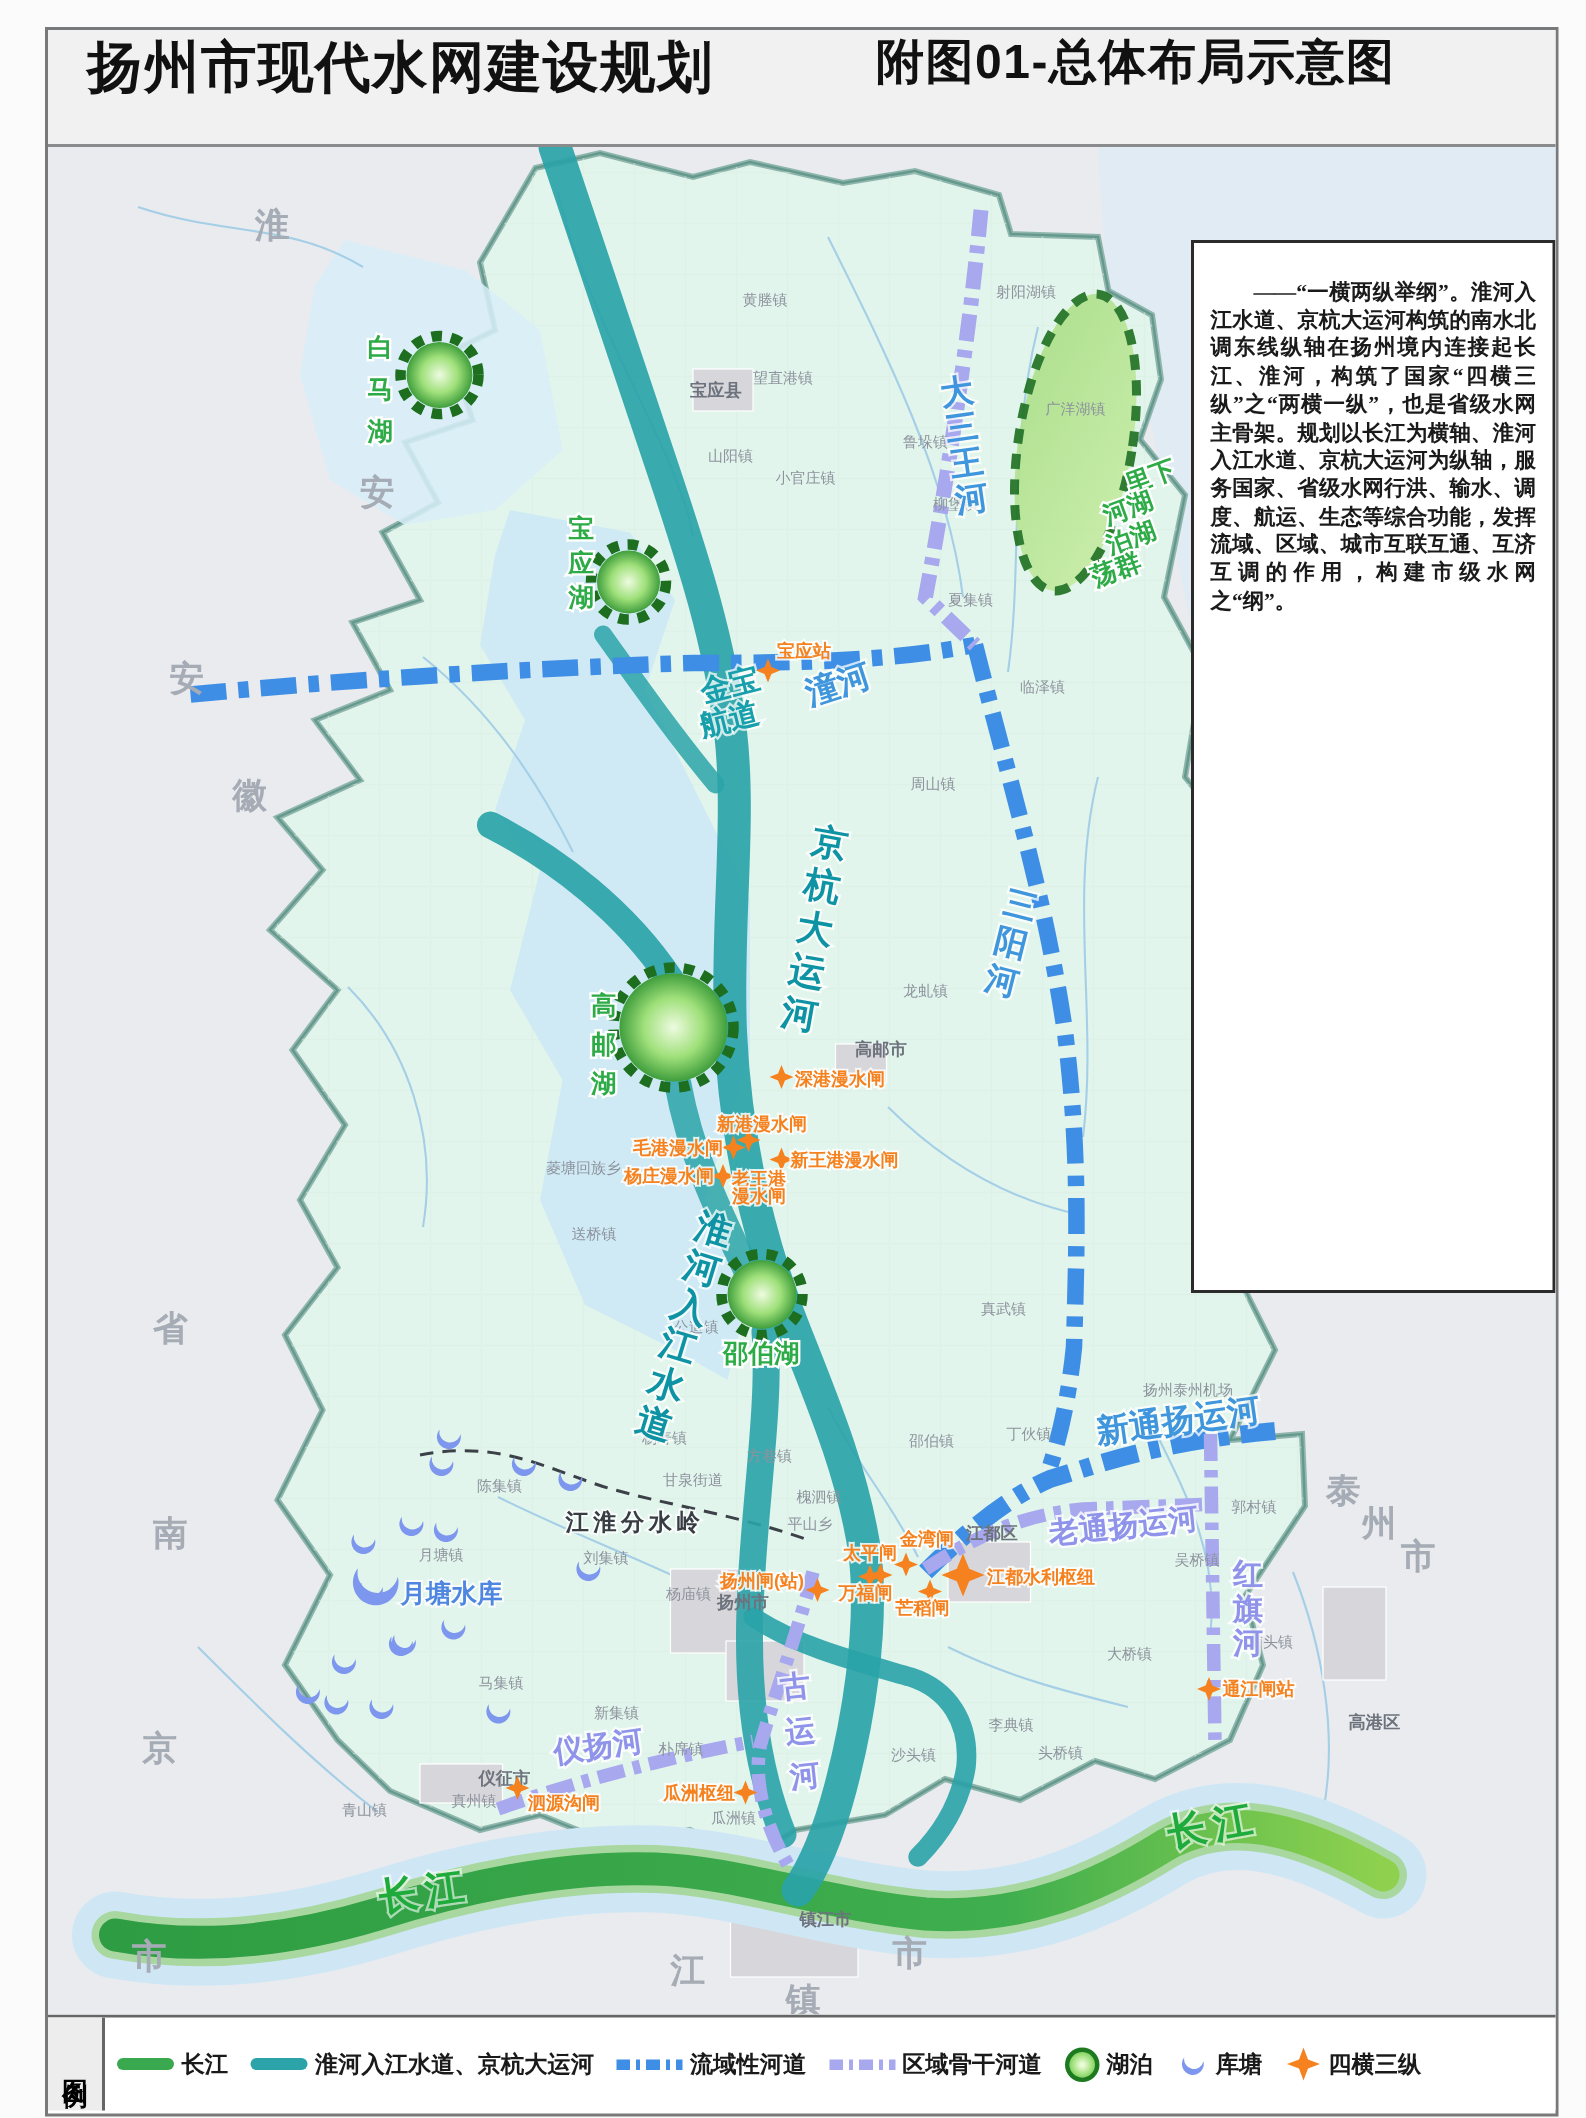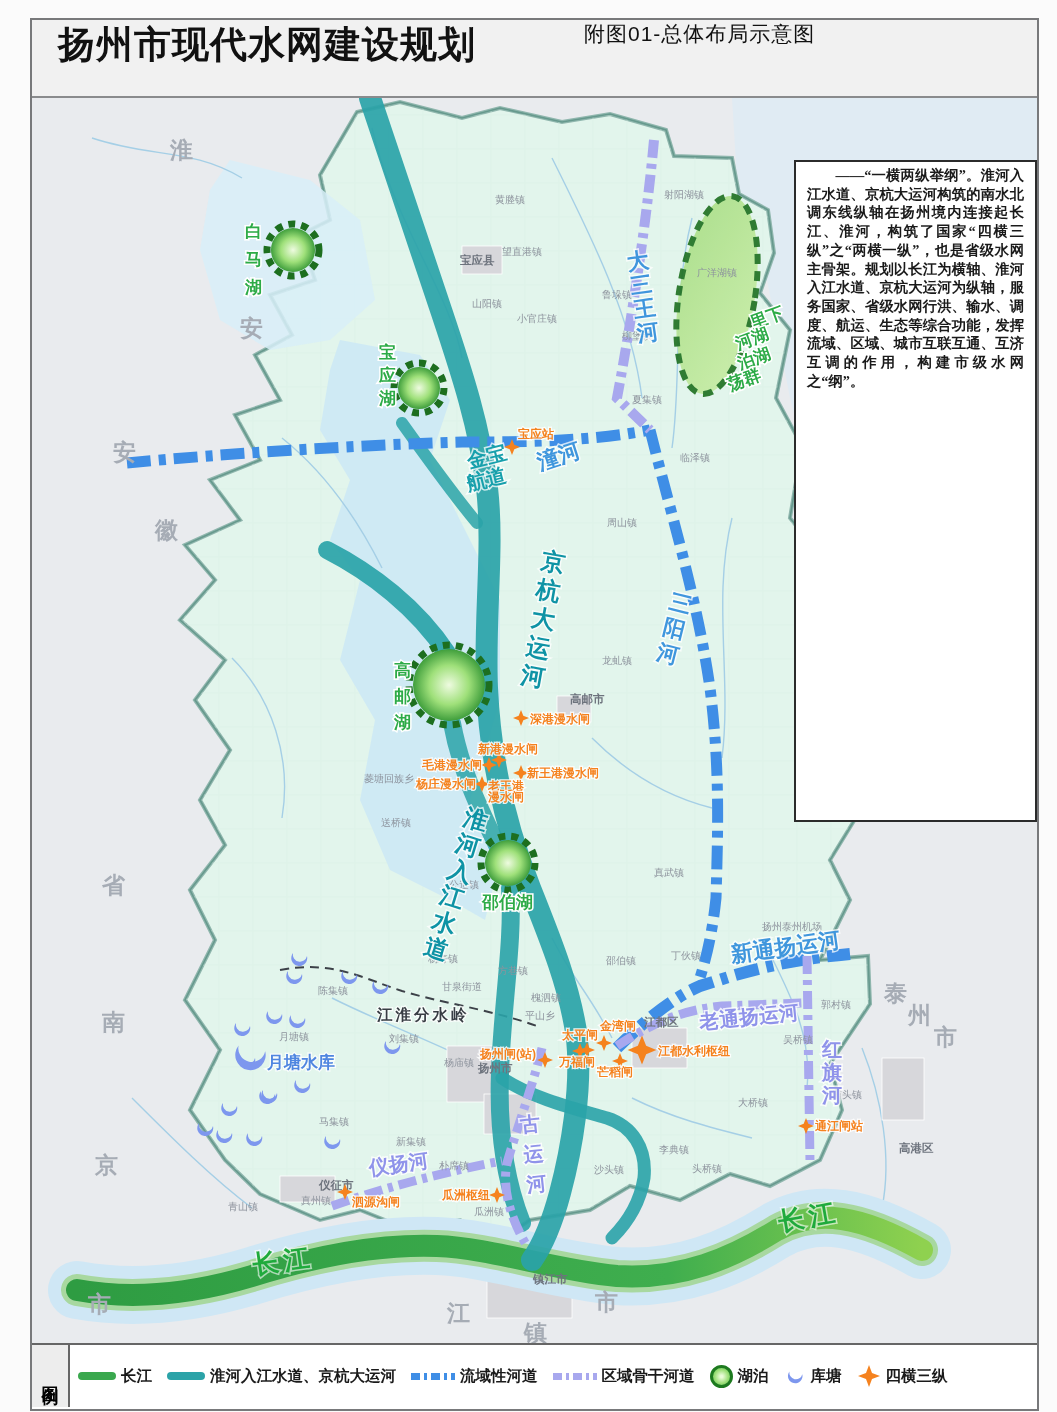--- a/index.html
+++ b/index.html
@@ -1,23 +1,23 @@
 <!DOCTYPE html>
 <html><head>
 <meta charset="utf-8">
 <style>
   html,body{margin:0;padding:0;background:#fbfbfb;width:1057px;height:1412px;font-family:"Liberation Sans",sans-serif;}
   .frame{position:absolute;left:30px;top:18px;width:1005px;height:1389px;border:2px solid #78797b;background:#fff;}
   .header{height:76px;display:flex;align-items:flex-start;background:#f1f1f1;border-bottom:2px solid #8a8b8d;}
   .title{font-size:37px;font-weight:bold;color:#111;margin-left:26px;letter-spacing:1px;}
-  .subtitle{font-size:21px;font-weight:normal;color:#111;margin-left:108px;letter-spacing:1px;}
+  .subtitle{font-size:32px;font-weight:bold;color:#111;margin-left:108px;letter-spacing:1px;}
   .map-region{position:relative;height:1245px;background:#e9ebee;overflow:hidden;}
   .map-svg{position:absolute;left:0;top:0;}
   .info-panel{position:absolute;top:62px;right:0;width:217px;height:650px;background:#fff;border:2px solid #2b2b2b;z-index:5;
-    padding:4px 11px;font-family:"Liberation Serif","DejaVu Serif",serif;font-weight:600;font-size:14.3px;line-height:1.31;color:#1a1a1a;}
+    padding:24px 11px;font-family:"Liberation Serif","DejaVu Serif",serif;font-weight:600;font-size:14.3px;line-height:1.31;color:#1a1a1a;}
   .info-panel p{margin:0 0 2px 0;text-align:justify;text-indent:2em;}
   .legend{height:62px;background:#fff;border-top:2px solid #666;display:flex;align-items:stretch;}
   .legend-title{width:36px;border-right:2px solid #666;display:flex;align-items:center;justify-content:center;
     font-weight:bold;font-size:17px;background:#ededed;}
   .legend-title span{writing-mode:vertical-rl;text-orientation:upright;letter-spacing:3px;}
   .legend-items{flex:1;display:flex;align-items:center;padding:0 8px;gap:15px;font-weight:bold;font-size:15.5px;color:#1a1a1a;}
   .legend-item{display:flex;align-items:center;gap:5px;white-space:nowrap;}
   .sw-line{width:38px;height:8px;border-radius:4px;}
   .sw-green{background:#3aa84e;}
   .sw-teal{background:#2ba3a8;}

